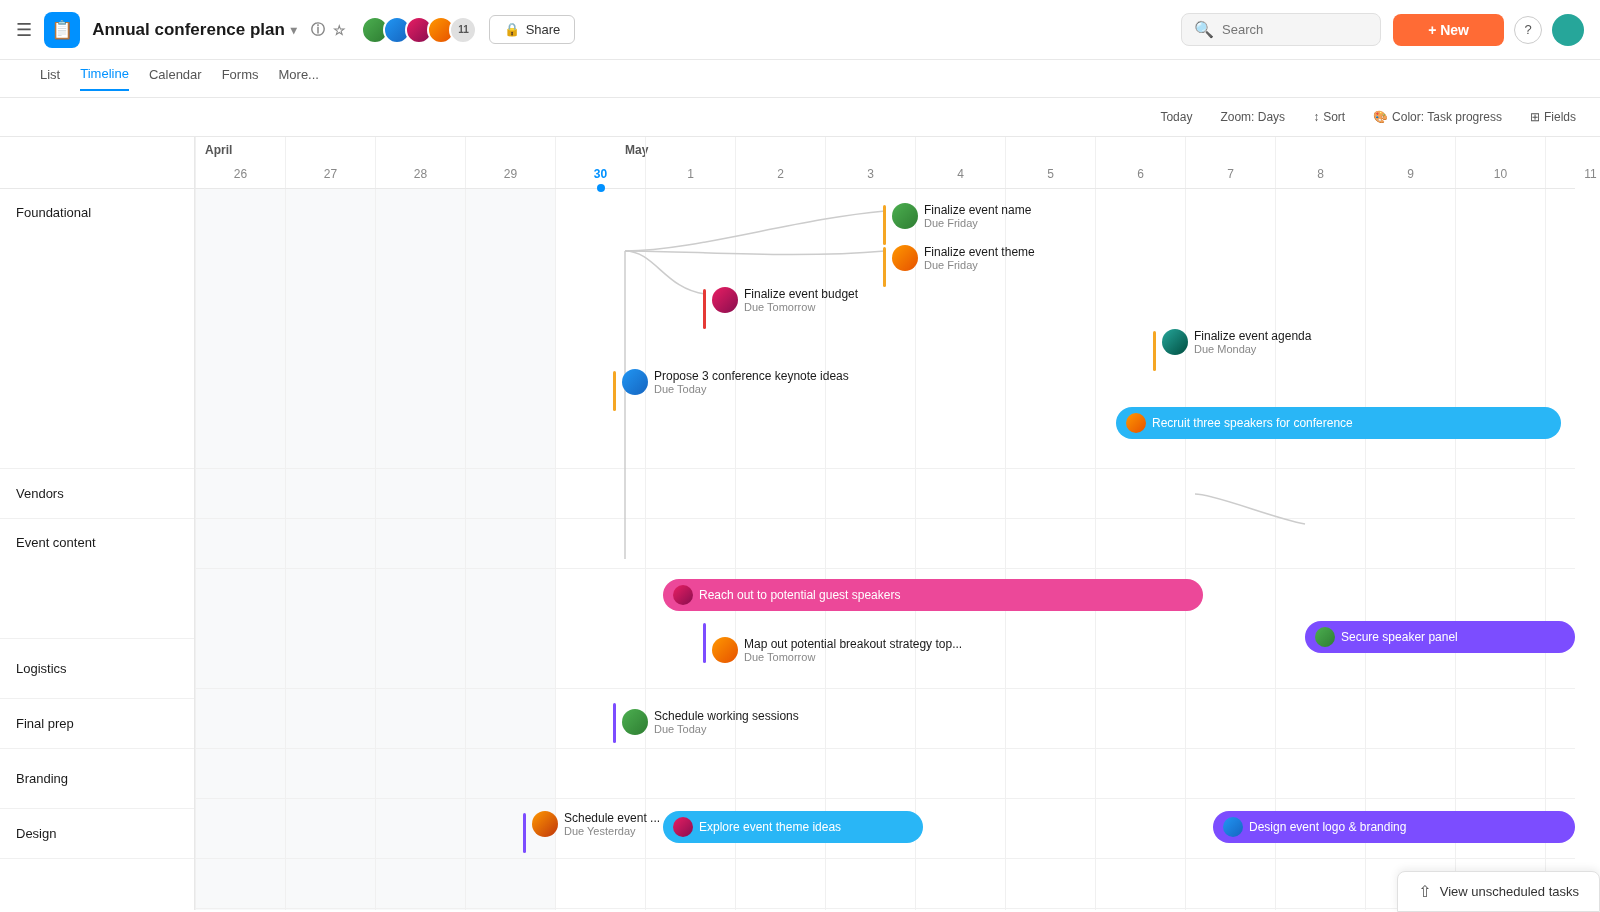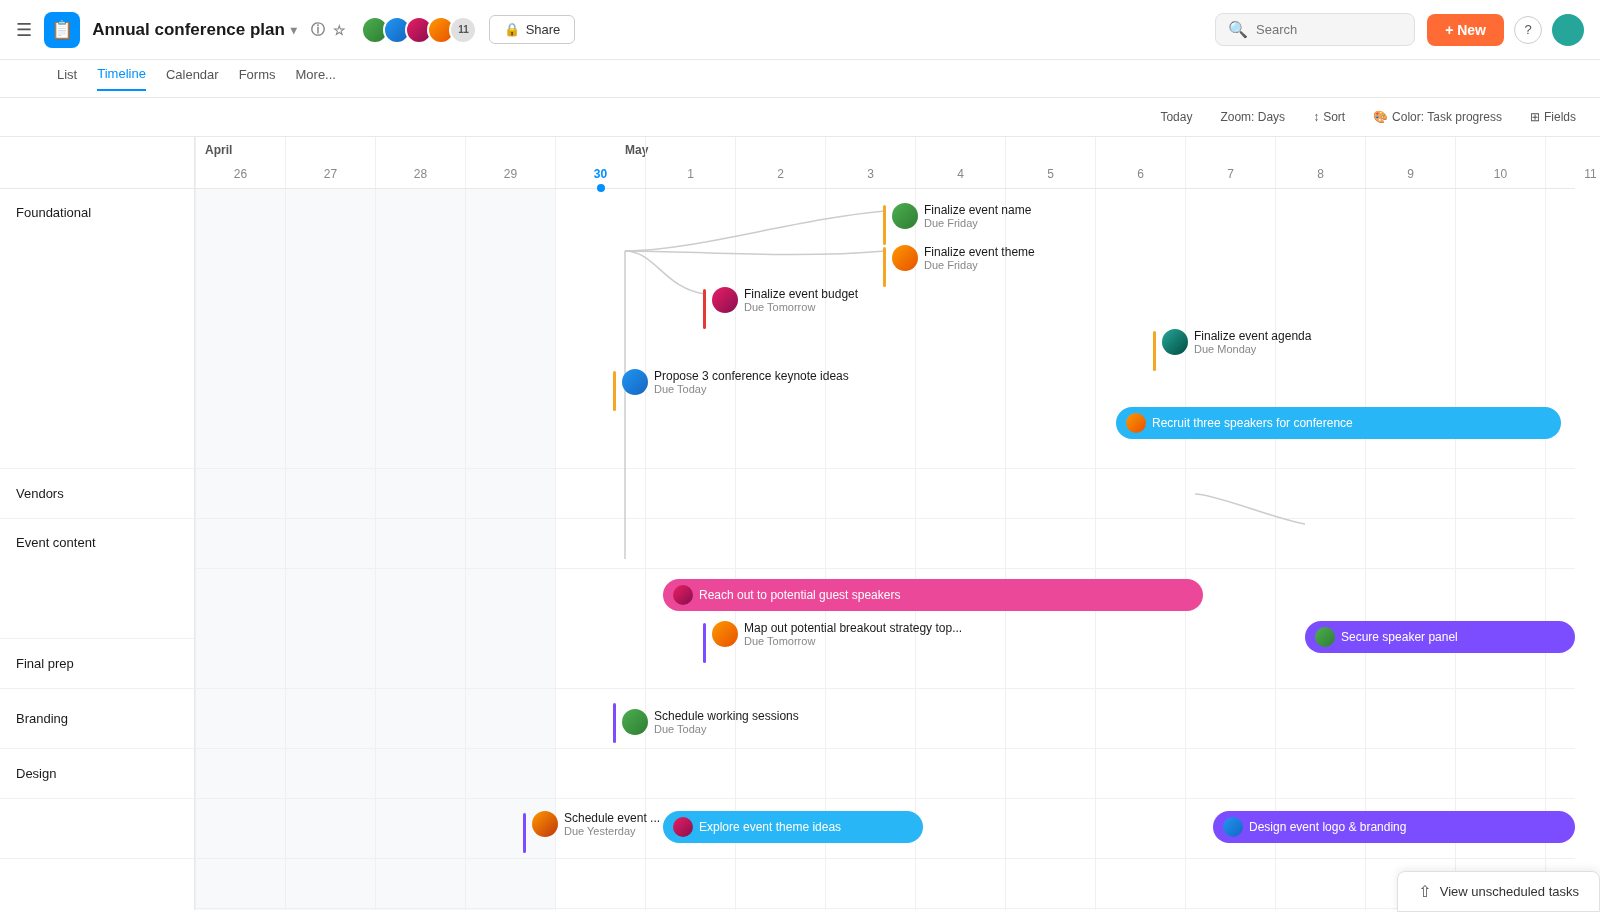--- a/index.html
+++ b/index.html
@@ -44,30 +44,30 @@
       margin-left: 12px; padding: 6px 14px; border: 1px solid #ccc; border-radius: 6px;
       background: white; font-size: 13px; cursor: pointer; display: flex; align-items: center; gap: 5px; color: #333;
     }
     .spacer { flex: 1; }
     .search-box {
       display: flex; align-items: center; background: #f5f5f5; border: 1px solid #e0e0e0;
       border-radius: 8px; padding: 6px 12px; gap: 8px; width: 200px;
     }
     .search-box input { border: none; background: transparent; outline: none; font-size: 13px; color: #333; width: 100%; }
     .new-btn {
-      margin-left: 12px; padding: 8px 18px; background: #ff6b35; border: none;
+      margin-left: 12px; padding: 8px 35px; background: #ff6b35; border: none;
       border-radius: 8px; color: white; font-size: 14px; font-weight: 600; cursor: pointer;
       display: flex; align-items: center; gap: 6px;
     }
     .help-btn { margin-left: 10px; width: 28px; height: 28px; border-radius: 50%; border: 1px solid #ccc; background: white; display: flex; align-items: center; justify-content: center; cursor: pointer; font-size: 13px; color: #555; }
     .user-avatar { margin-left: 10px; width: 32px; height: 32px; border-radius: 50%; background: #26a69a; cursor: pointer; }
 
     
     .sub-nav {
-      display: flex; align-items: center; padding: 0 16px 0 57px;
+      display: flex; align-items: center; padding: 0 16px 0 40px;
       height: 38px; border-bottom: 1px solid #e8e8e8;
     }
     .sub-nav a {
       font-size: 13px; color: #555; text-decoration: none; margin-right: 20px;
       padding-bottom: 8px; display: inline-block;
     }
     .sub-nav a.active { color: #0091ff; border-bottom: 2px solid #0091ff; }
 
     
     .toolbar {
@@ -235,20 +235,23 @@
   <div class="row-labels">
     <div class="date-header-spacer"></div>
     <div class="row-label" style="height:280px; align-items:flex-start; padding-top:16px;">
       <span>Foundational</span>
     </div>
     <div class="row-label" style="height:50px;">
       <span>Vendors</span>
     </div>
     <div class="row-label" style="height:120px; align-items:flex-start; padding-top:16px;">
       <span>Event content</span>
+    </div>
+    <div class="row-label" style="height:60px;">
+      <span>Logistics</span>
     </div>
     <div class="row-label" style="height:50px;">
       <span>Final prep</span>
     </div>
     <div class="row-label" style="height:60px;">
       <span>Branding</span>
     </div>
     <div class="row-label" style="height:50px;">
       <span>Design</span>
     </div>
@@ -428,21 +431,21 @@
         <div class="grid-cell"></div>
         <div class="grid-cell"></div>
         <div class="grid-cell"></div>
         <div class="grid-cell"></div>
 
         <div class="task-bar" style="top:10px; left:468px; width:540px; height:32px; background:#ec4899;">
           <div class="bar-avatar" style="background:linear-gradient(135deg,#E91E63,#880e4f);"></div>
           <span>Reach out to potential guest speakers</span>
         </div>
 
-        <div class="task-pin" style="position:absolute; top:52px; left:508px; display:flex; align-items:flex-start; gap:6px;">
+        <div class="task-pin" style="position:absolute; top:52px; left:508px; display:flex; align-items:flex-end; gap:6px;">
           <div class="pin-line" style="background:#7c4dff; width:3px; height:40px;"></div>
           <div style="display:flex; align-items:center; gap:6px;">
             <div style="width:26px;height:26px;border-radius:50%;background:linear-gradient(135deg,#FF9800,#e65100);flex-shrink:0;"></div>
             <div>
               <div style="font-size:12px;font-weight:500;color:#1a1a1a;">Map out potential breakout strategy top...</div>
               <div style="font-size:11px;color:#888;">Due Tomorrow</div>
             </div>
           </div>
         </div>
 

